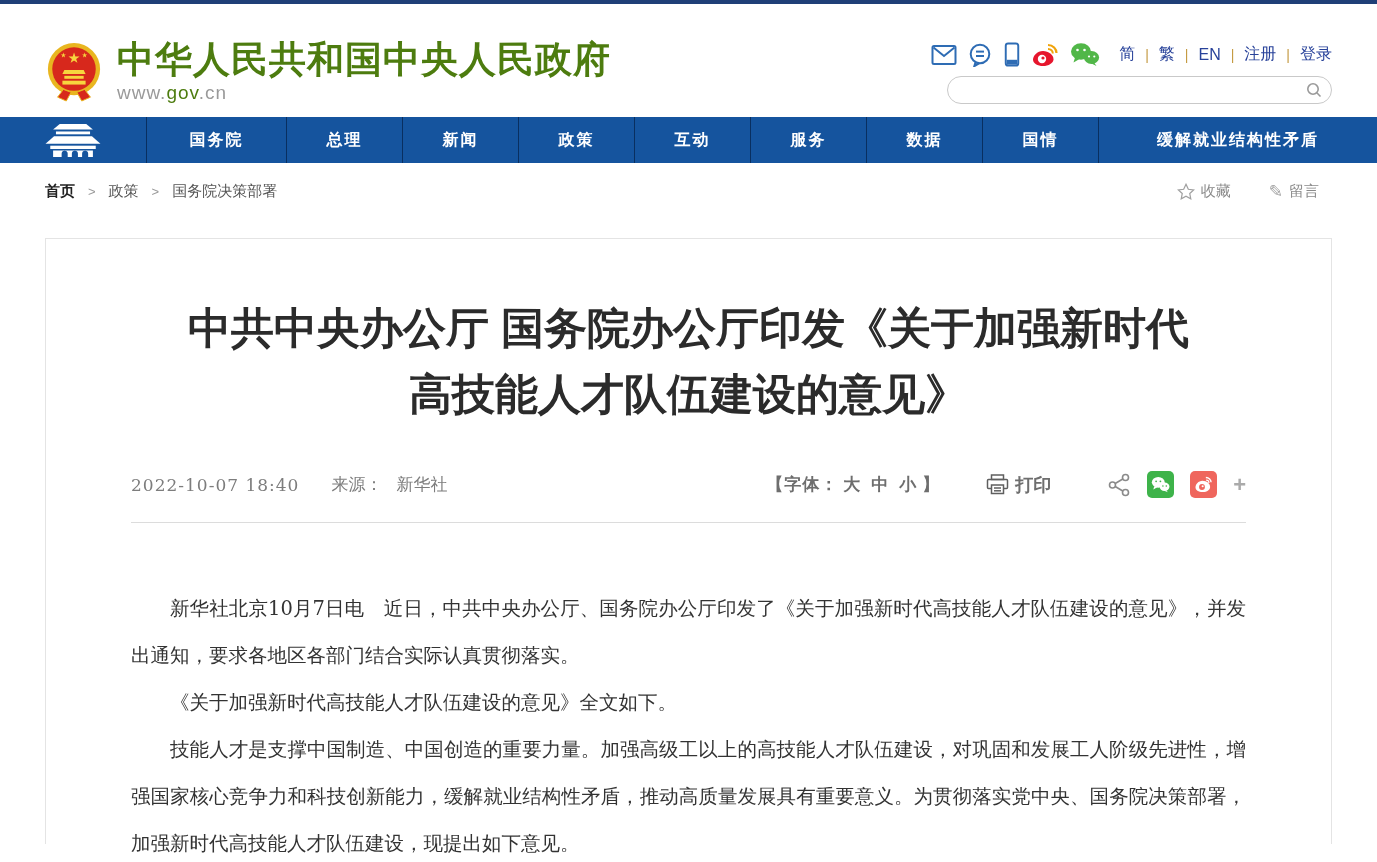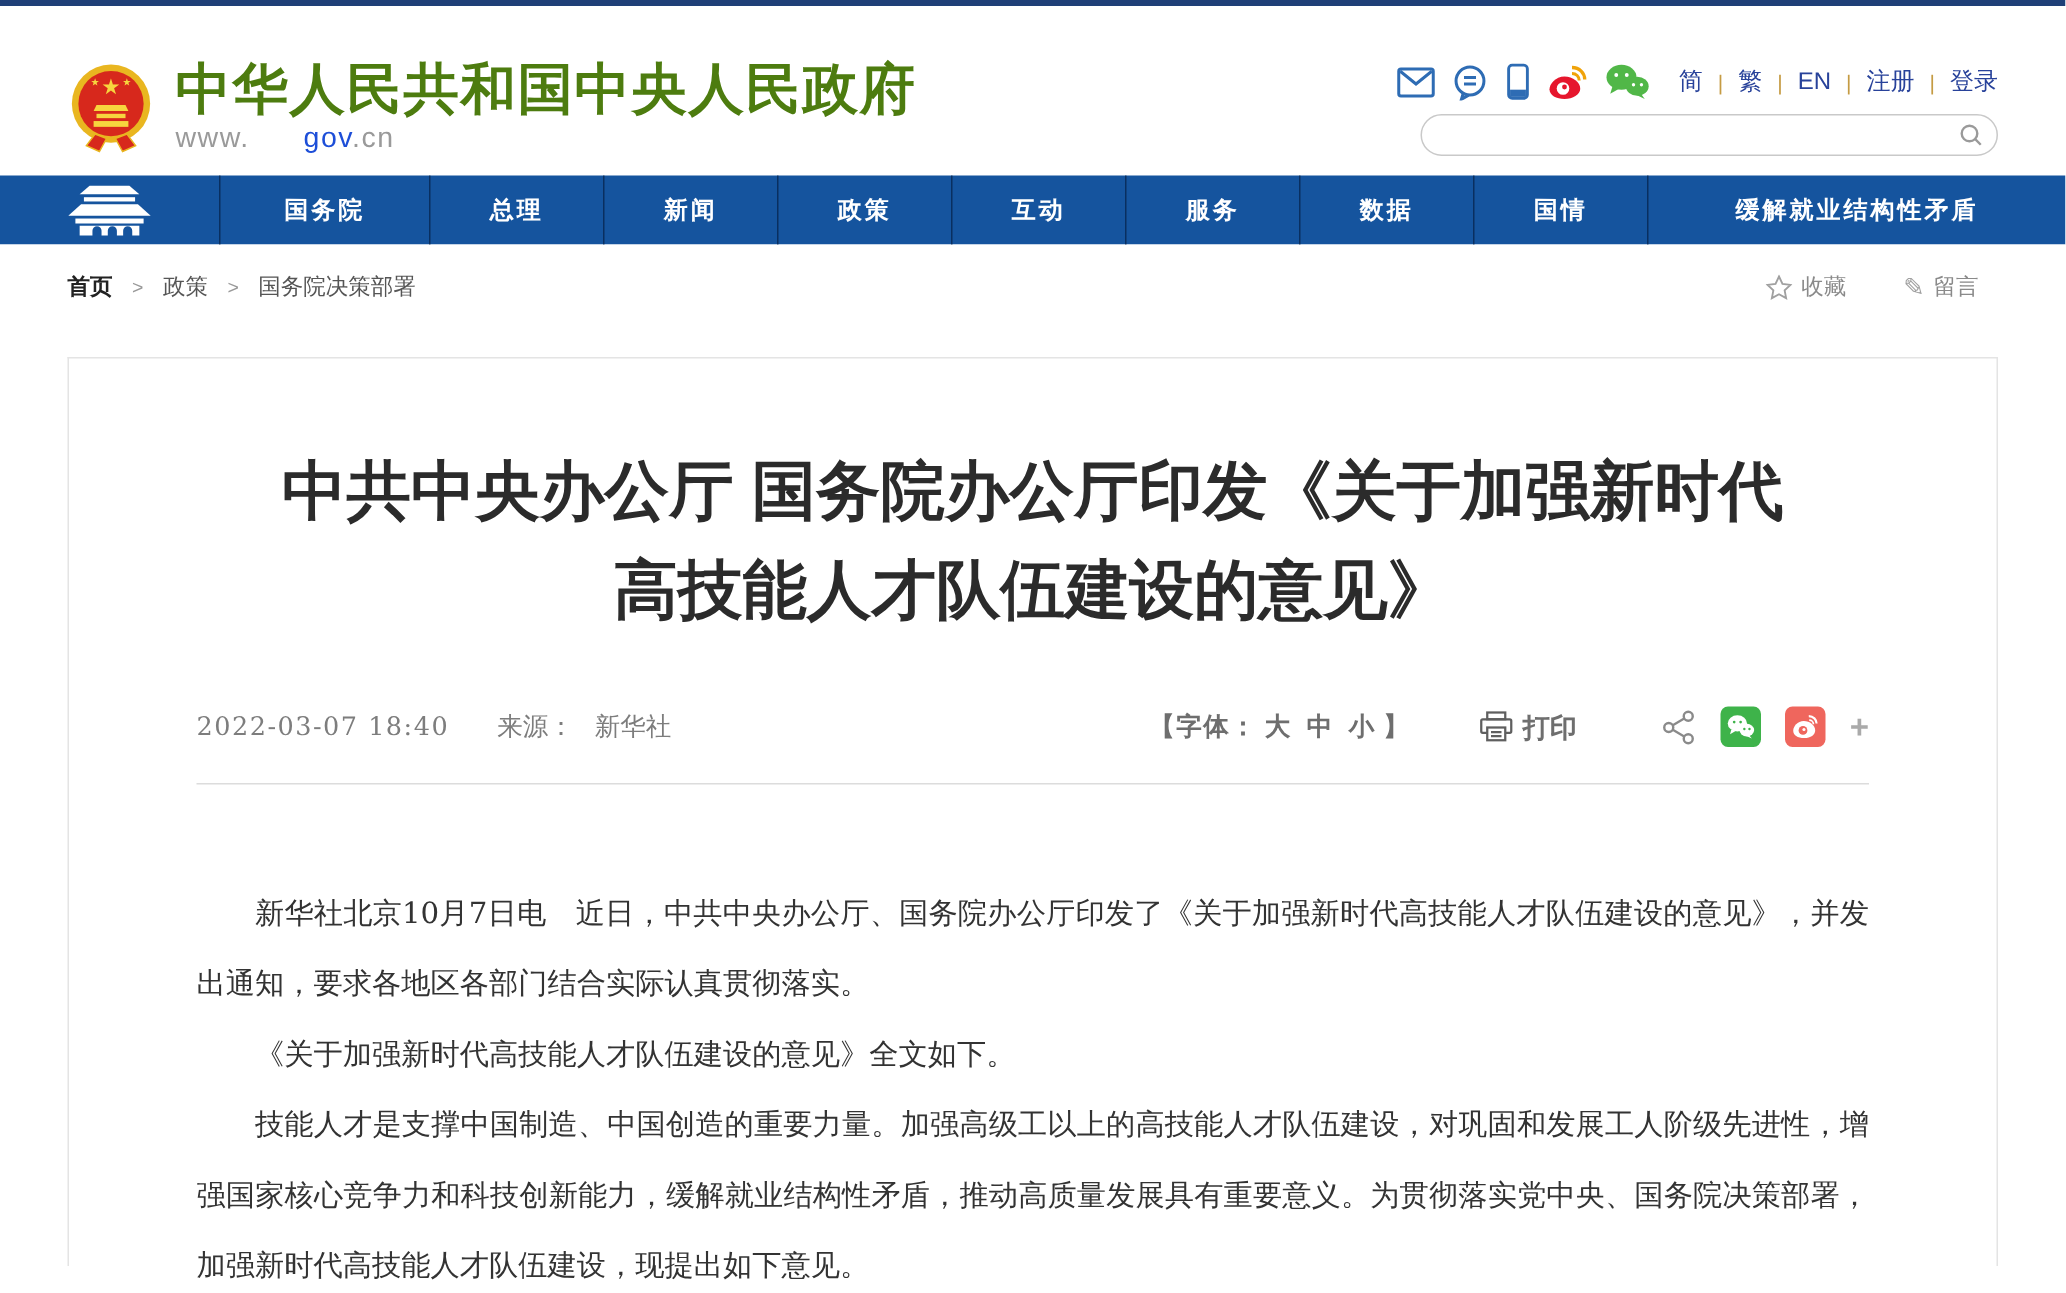--- a/index.html
+++ b/index.html
@@ -6,21 +6,21 @@
   html,body { width:1377px; height:862px; overflow:hidden; background:#ffffff;
               font-family:"Liberation Sans", sans-serif; }
   .topbar { height:4px; background:#1f3f77; }
 
   
   header { height:113px; padding:0 45px 0 45px; display:flex; justify-content:space-between; }
   .brand { display:flex; align-items:center; margin-top:22px; }
   .emblem { width:58px; height:62px; margin-right:14px; }
   .brand-text .site-title { font-size:37px; font-weight:bold; color:#4d7c0f; letter-spacing:1px; line-height:40px; }
   .brand-text .site-url { font-size:19px; color:#9a9a9a; margin-top:2px; letter-spacing:1px; }
-  .brand-text .site-url .mid { color:#1d4ed8;margin-left:36px; }
+  .brand-text .site-url .mid { color:#4d7c0f; }
 
   .header-right { display:flex; flex-direction:column; align-items:flex-end; margin-top:38px; }
   .iconlink-row { display:flex; align-items:center; gap:11px; }
   .hicon { display:inline-flex; align-items:center; }
   .quick-links { display:flex; align-items:center; gap:10px; margin-left:8px; font-size:16px; }
   .quick-links a { color:#28429a; text-decoration:none; cursor:pointer; }
   .quick-links .sep { color:#c59b43; font-size:14px; }
   .search-wrap { margin-top:9px; position:relative; }
   .search-input { width:385px; height:28px; border:1px solid #c9c9c9; border-radius:15px;
                   padding:0 38px 0 16px; font-size:14px; outline:none; color:#333; }
@@ -212,21 +212,21 @@
 </div>
 
 <main class="card">
   <h1 class="art-title">
     <div>中共中央办公厅 国务院办公厅印发《关于加强新时代</div>
     <div>高技能人才队伍建设的意见》</div>
   </h1>
 
   <div class="meta">
     <div class="meta-left">
-      <span class="date">2022-03-07 18:40</span>
+      <span class="date">2022-10-07 18:40</span>
       <span class="src-label">来源：</span>
       <span class="src">新华社</span>
     </div>
     <div class="meta-right">
       <span class="font-widget">
         <span>【</span><span>字体：</span><span class="sz">大</span><span class="sz">中</span><span class="sz">小</span><span>】</span>
       </span>
       <span class="print">
         <svg width="23" height="21" viewBox="0 0 23 21" fill="none" stroke="#5f5f5f" stroke-width="1.5">
           <rect x="5.5" y="1" width="12" height="4.5"></rect>

